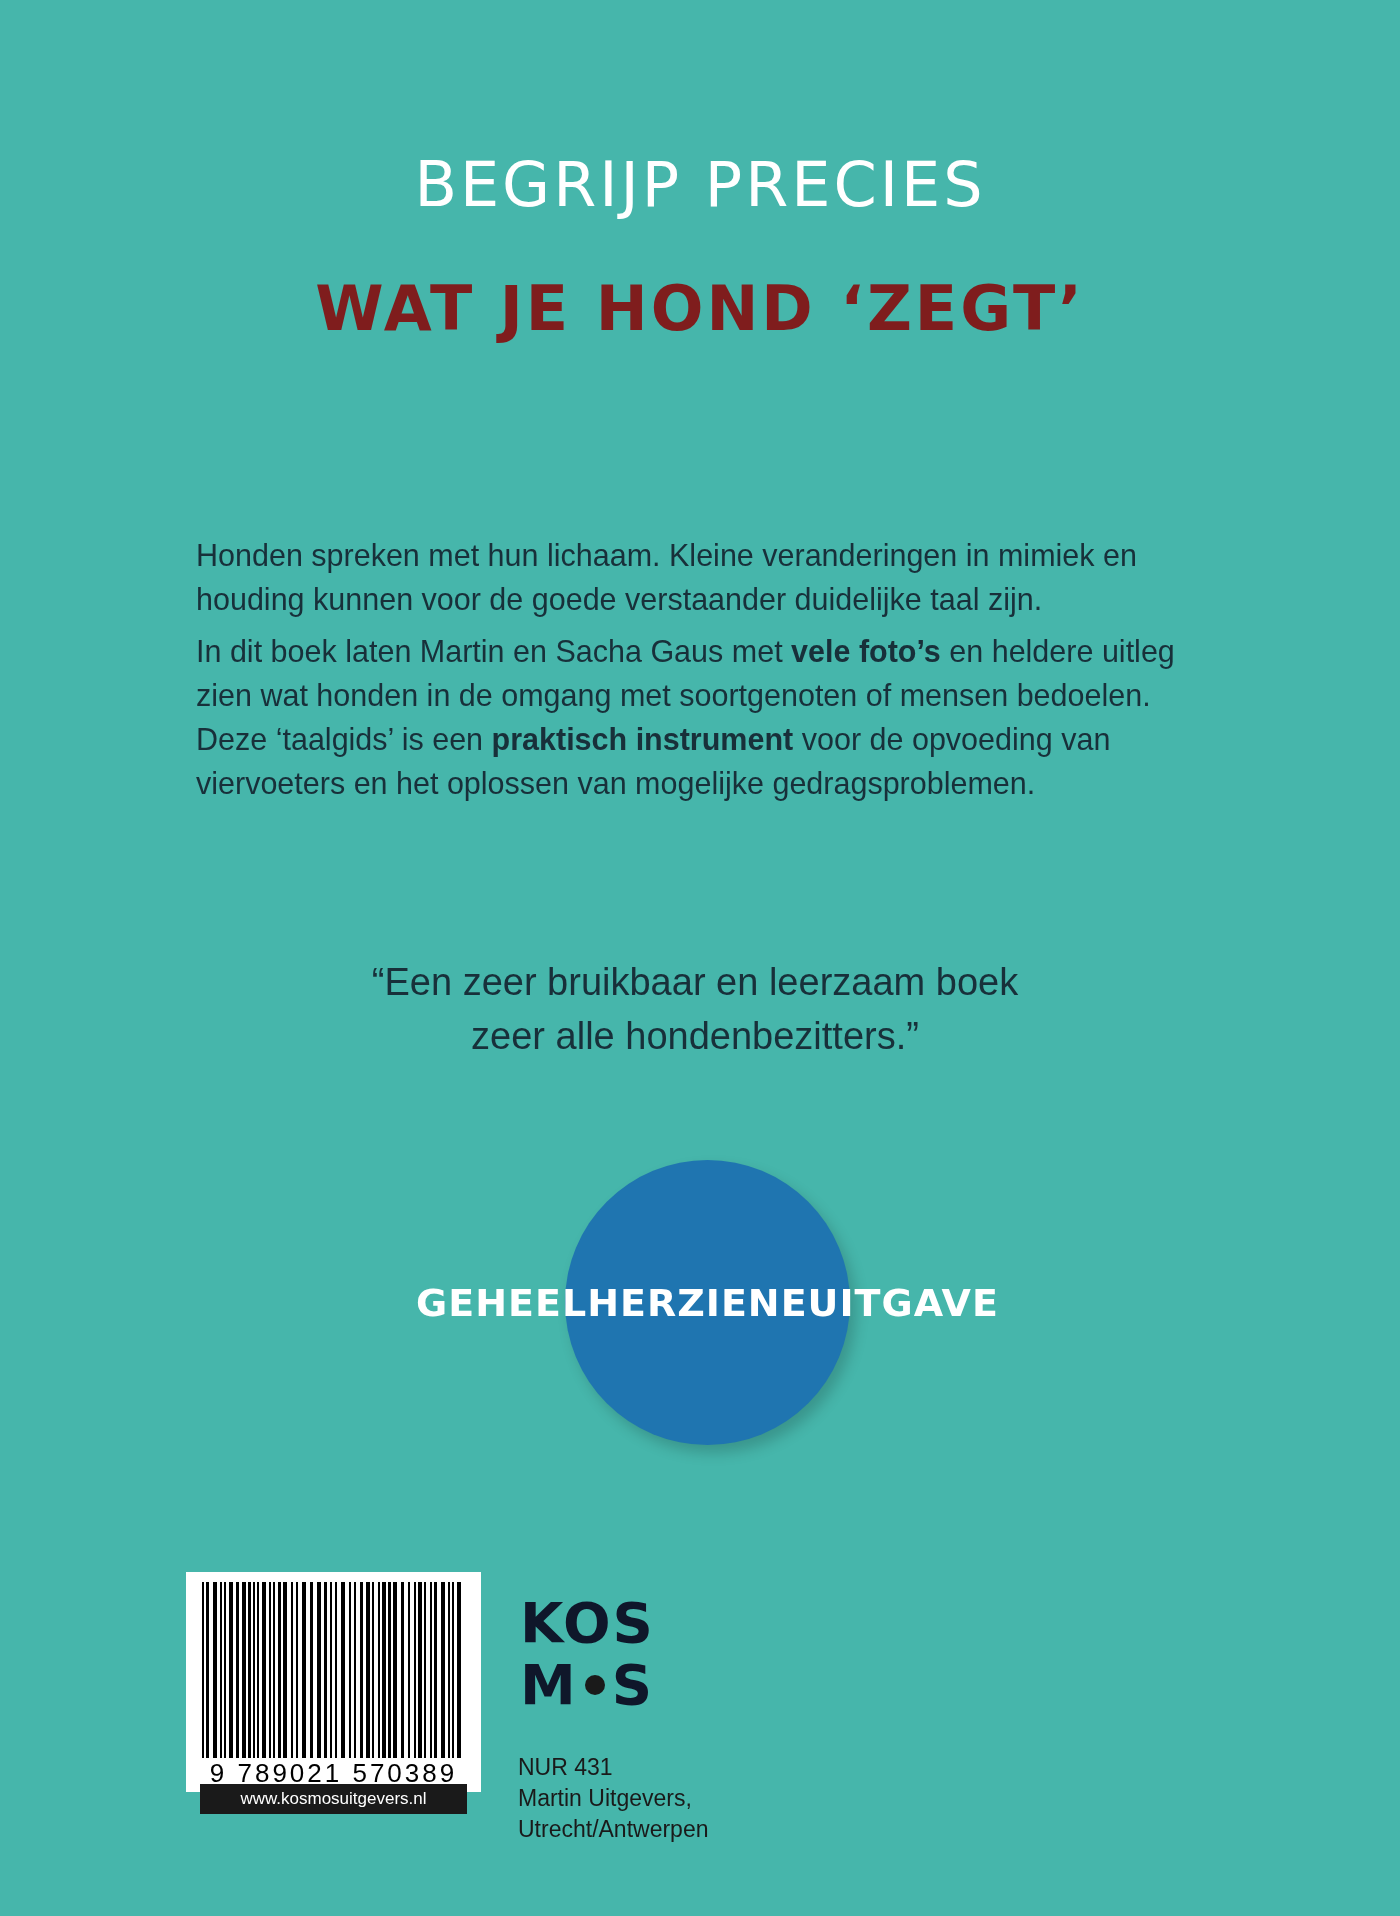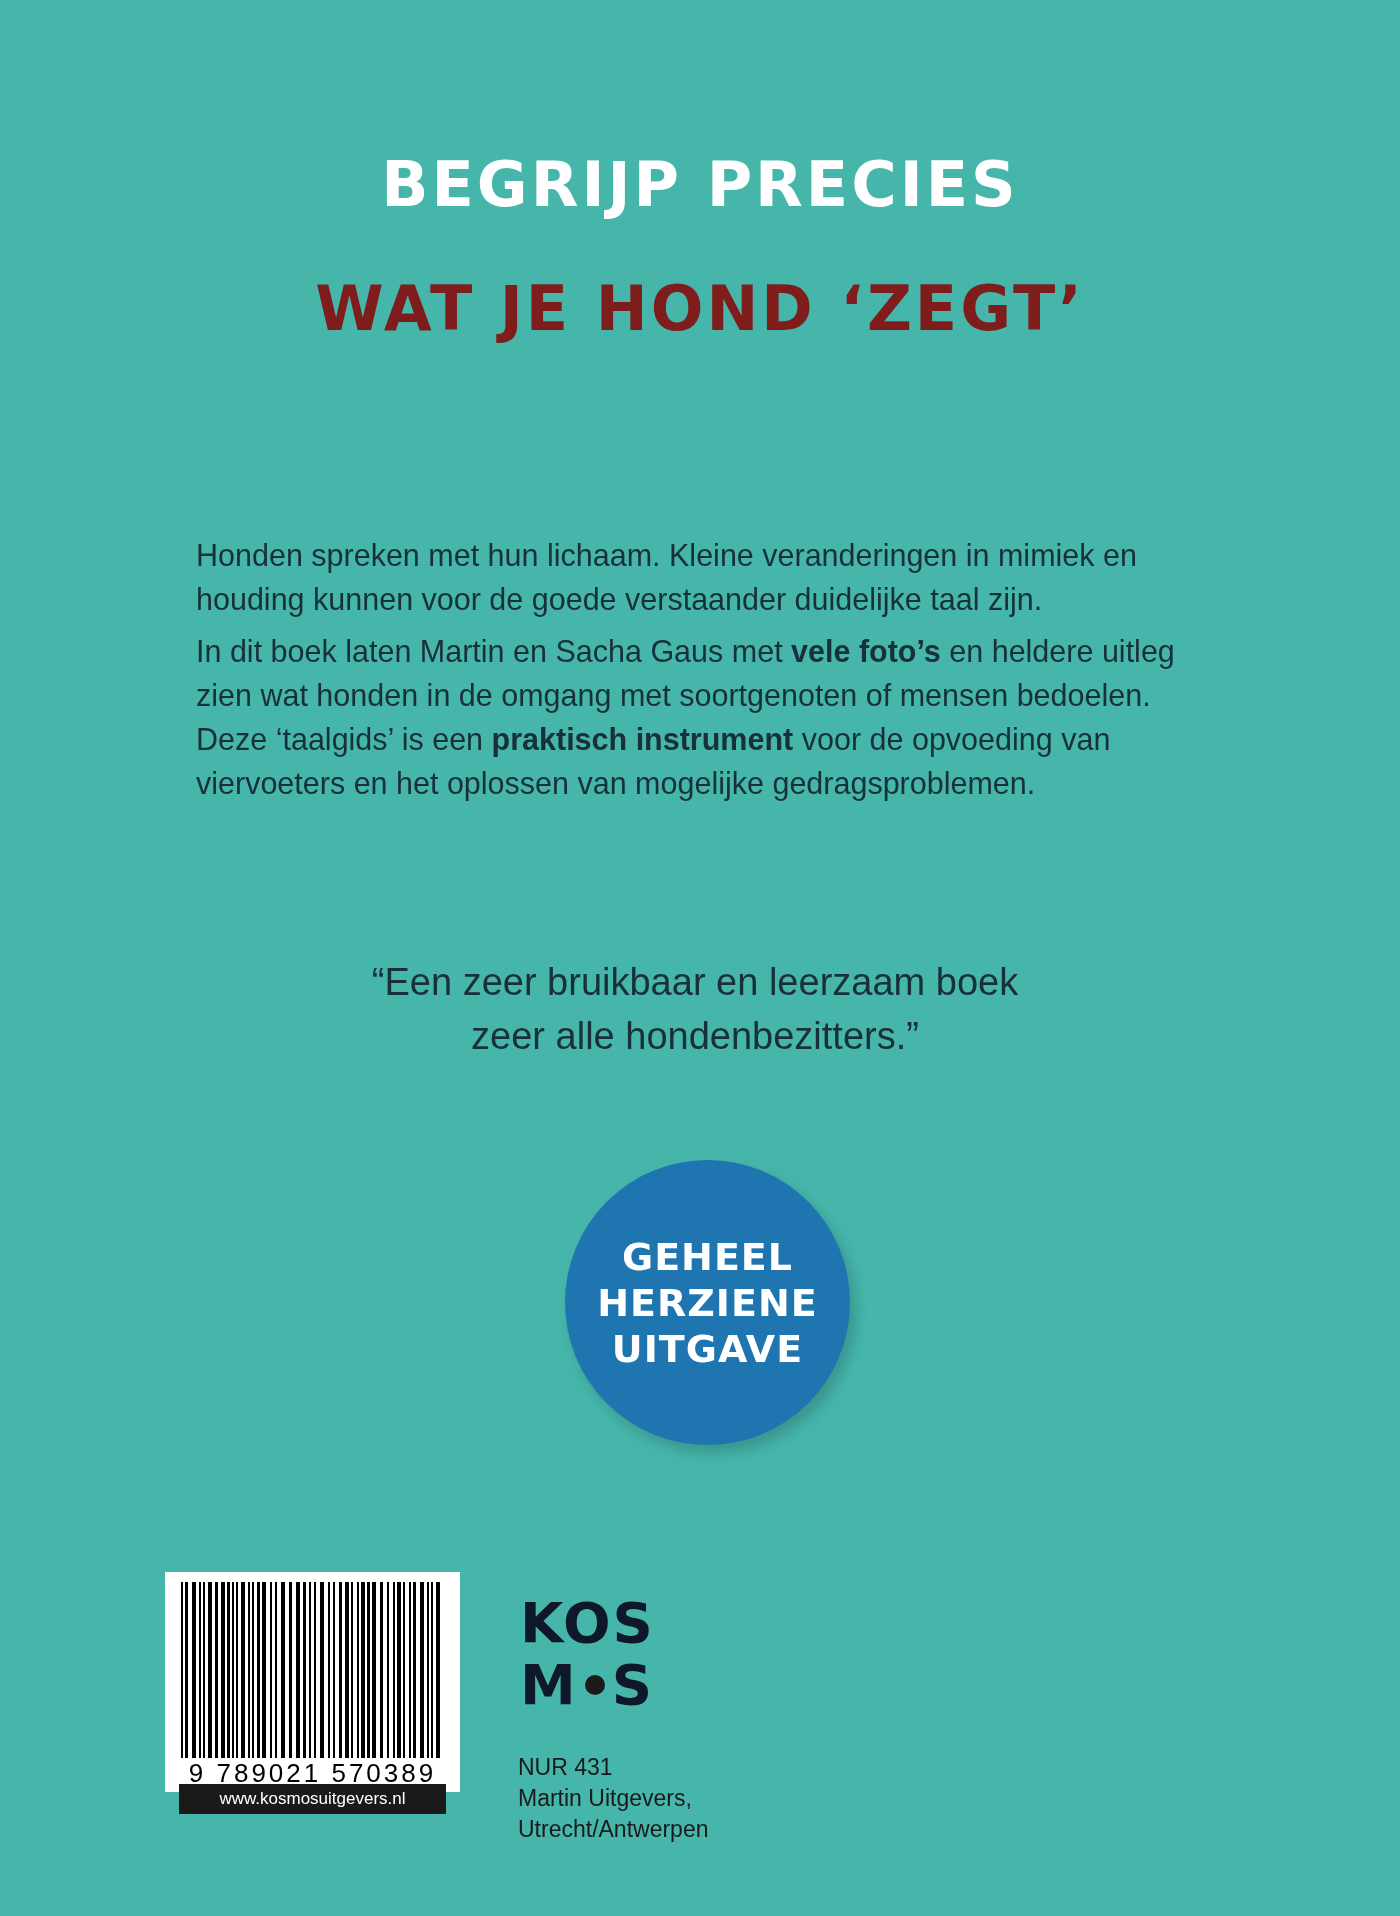--- a/index.html
+++ b/index.html
@@ -23,21 +23,21 @@
     overflow: hidden;
   }
   .headline-line1 {
     position: absolute;
     left: 0;
     top: 148px;
     width: 1400px;
     text-align: center;
     color: #ffffff;
     font-family: "DejaVu Sans", sans-serif;
-    font-weight: bold;
+    font-weight: normal;
     font-size: 62px;
     letter-spacing: 3px;
     text-transform: uppercase;
   }
   .headline-line2 {
     position: absolute;
     left: 0;
     top: 272px;
     width: 1400px;
     text-align: center;
@@ -78,39 +78,39 @@
   .badge {
     position: absolute;
     left: 565px;
     top: 1160px;
     width: 285px;
     height: 285px;
     border-radius: 50%;
     background: #1f75b0;
     box-shadow: 6px 8px 14px rgba(0,0,0,0.18);
     display: flex;
-    flex-direction: column;
+    flex-direction: row;
     align-items: center;
     justify-content: center;
   }
   .badge span {
     display: block;
     color: #ffffff;
     font-family: "DejaVu Sans", sans-serif;
     font-weight: bold;
     font-size: 38px;
     letter-spacing: 1px;
     line-height: 46px;
     text-transform: uppercase;
     text-align: center;
   }
   
   .barcode-box {
     position: absolute;
-    left: 165px;
+    left: 186px;
     top: 1572px;
     width: 295px;
     height: 220px;
     background: #ffffff;
   }
   .barcode-bars {
     position: absolute;
     left: 16px;
     top: 10px;
     width: 264px;

